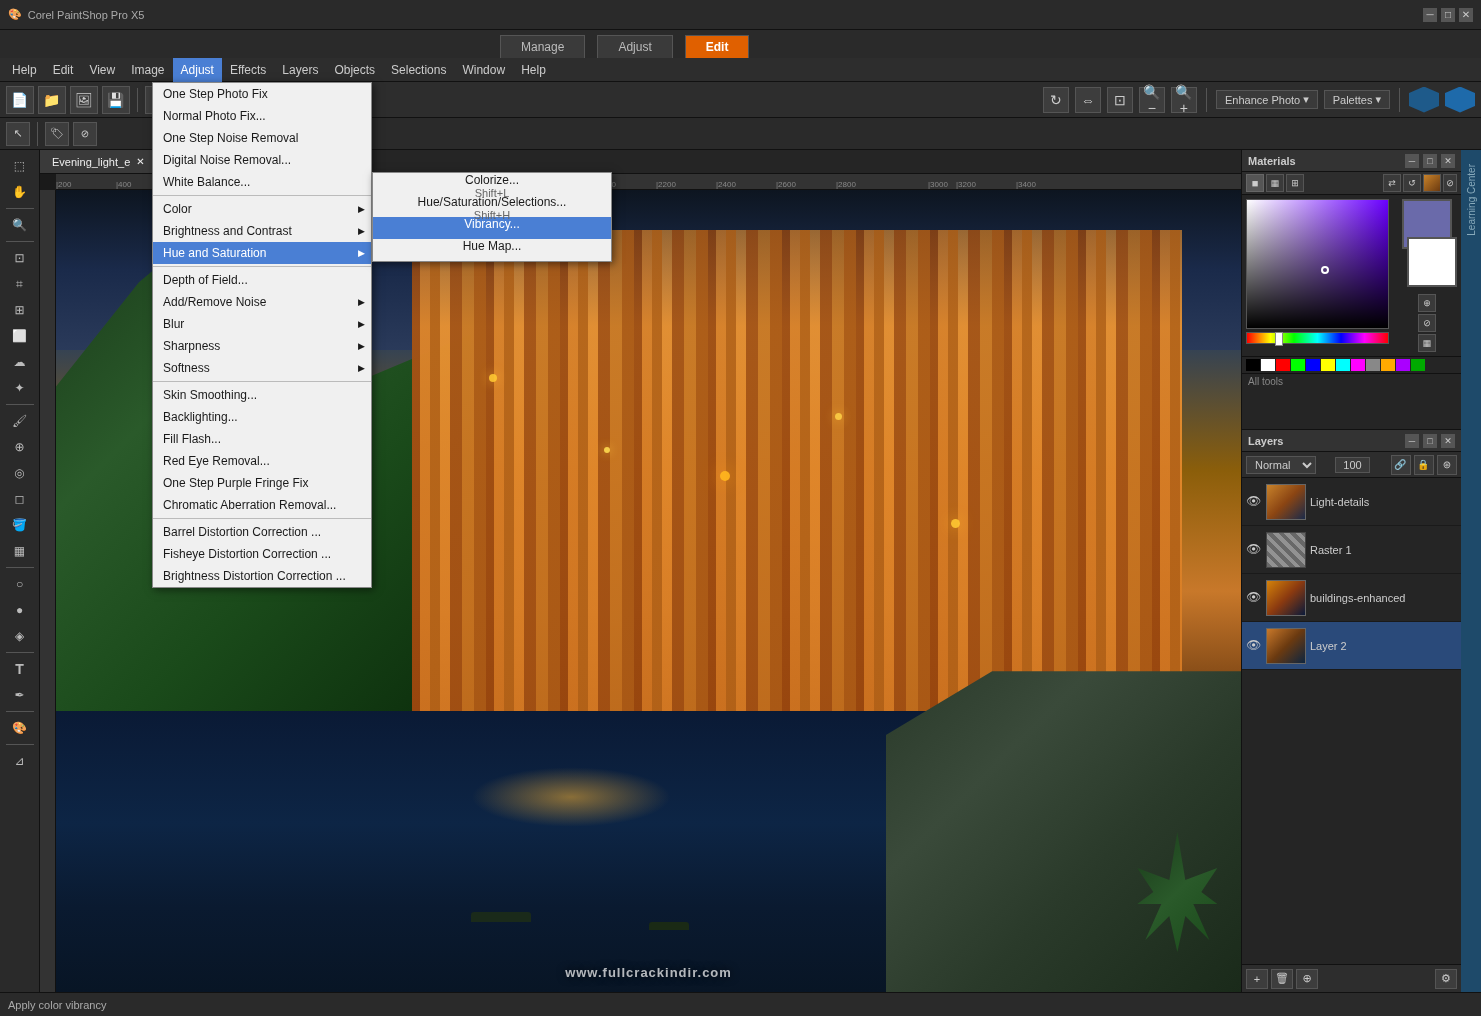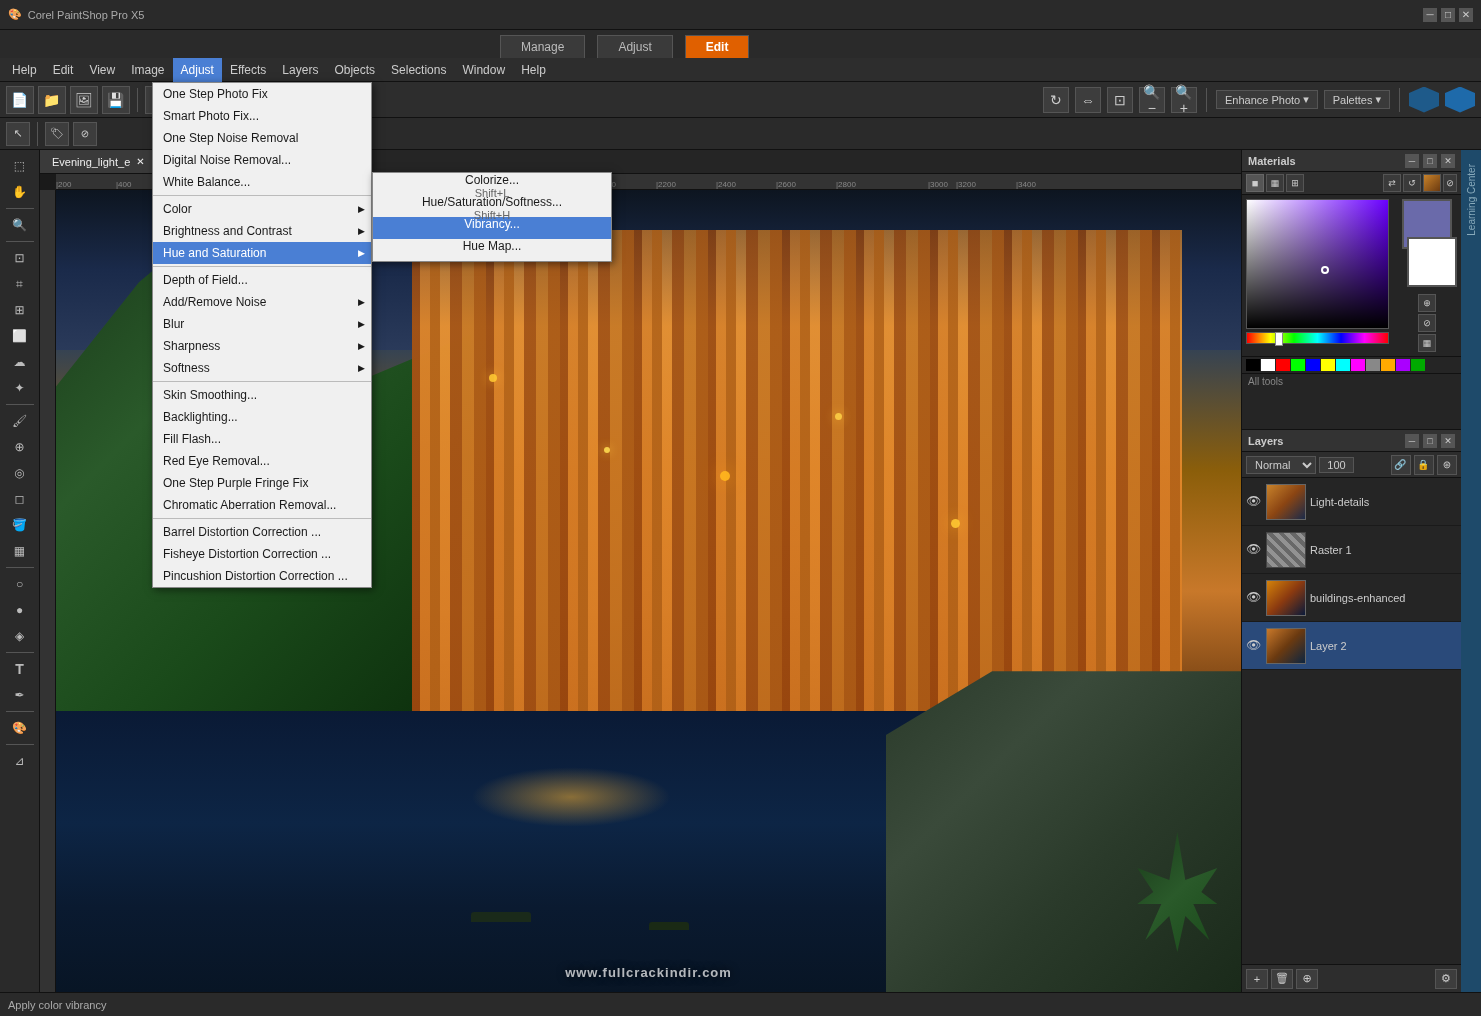--- a/index.html
+++ b/index.html
@@ -299,20 +299,21 @@
       width: 70px;
     }
     .layer-opacity-input {
       width: 35px;
       background: #3a3a3a;
       border: 1px solid #555;
       color: #ccc;
       font-size: 11px;
       padding: 1px 2px;
       text-align: center;
+      margin-left: 16px;
     }
     .layers-list {
       flex: 1;
       overflow-y: auto;
       background: #252525;
     }
     .layer-row {
       height: 48px;
       display: flex;
       align-items: center;
@@ -817,21 +818,21 @@
     <span class="learning-label">Learning Center</span>
   </div>
 </div>
 
 <div id="statusbar">
   <span>Apply color vibrancy</span>
 </div>
 
 <div id="adjust-menu" style="position:fixed;top:82px;left:152px;">
   <div class="adj-item">One Step Photo Fix</div>
-  <div class="adj-item">Smart Photo Fix...</div>
+  <div class="adj-item">Normal Photo Fix...</div>
   <div class="adj-item">One Step Noise Removal</div>
   <div class="adj-item">Digital Noise Removal...</div>
   <div class="adj-item">White Balance...</div>
   <div class="adj-sep"></div>
   <div class="adj-item has-sub">Color</div>
   <div class="adj-item has-sub">Brightness and Contrast</div>
   <div class="adj-item has-sub active">Hue and Saturation</div>
   <div class="adj-sep"></div>
   <div class="adj-item">Depth of Field...</div>
   <div class="adj-item has-sub">Add/Remove Noise</div>
@@ -841,30 +842,30 @@
   <div class="adj-sep"></div>
   <div class="adj-item">Skin Smoothing...</div>
   <div class="adj-item">Backlighting...</div>
   <div class="adj-item">Fill Flash...</div>
   <div class="adj-item">Red Eye Removal...</div>
   <div class="adj-item">One Step Purple Fringe Fix</div>
   <div class="adj-item">Chromatic Aberration Removal...</div>
   <div class="adj-sep"></div>
   <div class="adj-item">Barrel Distortion Correction ...</div>
   <div class="adj-item">Fisheye Distortion Correction ...</div>
-  <div class="adj-item">Pincushion Distortion Correction ...</div>
+  <div class="adj-item">Brightness Distortion Correction ...</div>
 </div>
 
 <div id="hue-submenu" style="position:fixed;top:172px;left:372px;width:240px;background:#f0f0f0;border:1px solid #888;z-index:1001;box-shadow:2px 2px 8px rgba(0,0,0,0.5);">
   <div class="sub-item">
     <span>Colorize...</span>
     <span class="sub-item-shortcut">Shift+L</span>
   </div>
   <div class="sub-item">
-    <span>Hue/Saturation/Softness...</span>
+    <span>Hue/Saturation/Selections...</span>
     <span class="sub-item-shortcut">Shift+H</span>
   </div>
   <div class="sub-item highlighted">
     <span>Vibrancy...</span>
     <span class="sub-item-shortcut"></span>
   </div>
   <div class="sub-item">
     <span>Hue Map...</span>
     <span class="sub-item-shortcut"></span>
   </div>

